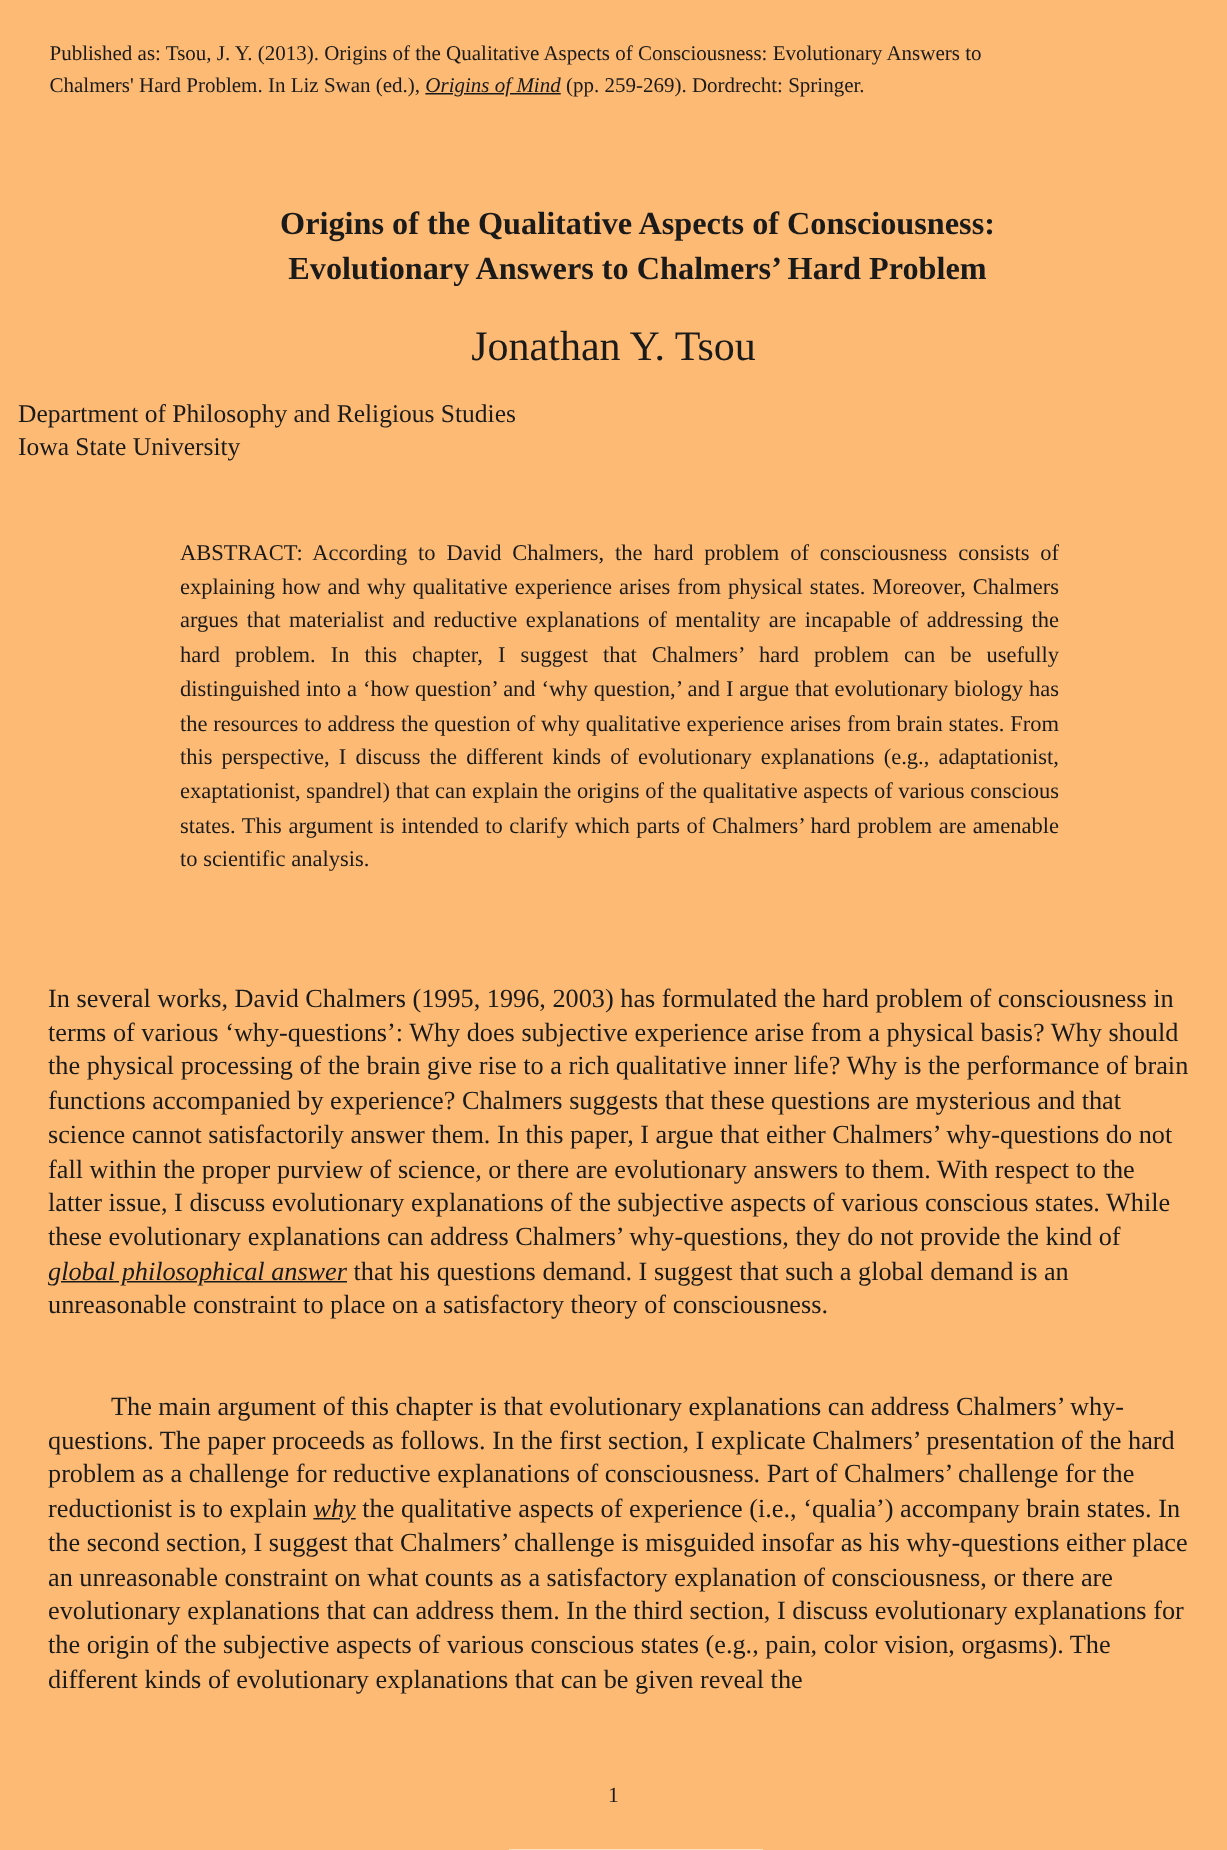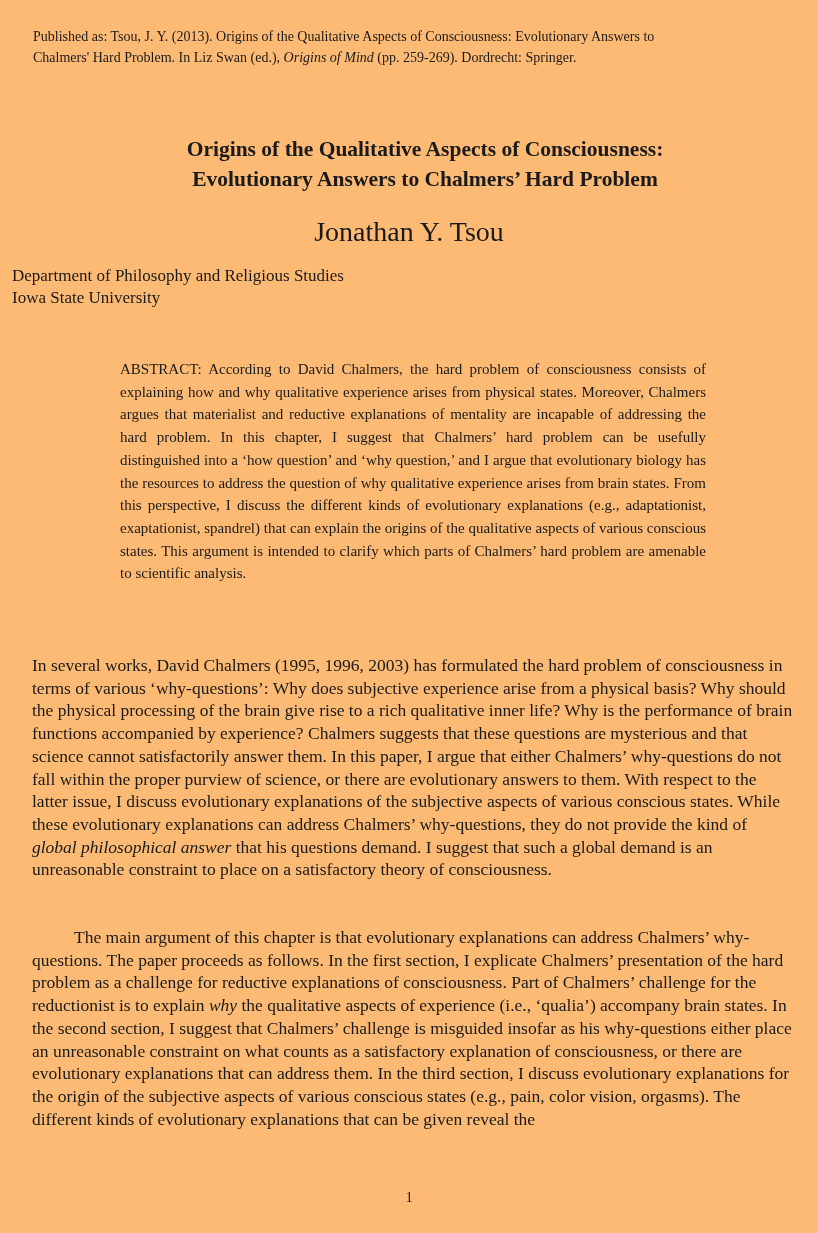--- a/index.html
+++ b/index.html
@@ -75,21 +75,21 @@
   .body-para.p1 { top: 652px; }
   .body-para.p2 { top: 924px; text-indent: 42px; }
   .page-number {
     position: absolute;
     left: 0;
     top: 1189px;
     width: 100%;
     text-align: center;
     font-size: 14.5px;
   }
-  i { font-style: italic; }
+  i { font-style: italic; text-decoration: underline; }
 </style>
 </head>
 <body>
 
 <div class="page">
 
   <div class="pub-note">
     <span>Published as: Tsou, J. Y. (2013). Origins of the Qualitative Aspects of Consciousness: Evolutionary Answers to</span><br>
     <span>Chalmers' Hard Problem. In Liz Swan (ed.), </span><i>Origins of Mind</i><span> (pp. 259-269). Dordrecht: Springer.</span>
   </div>

